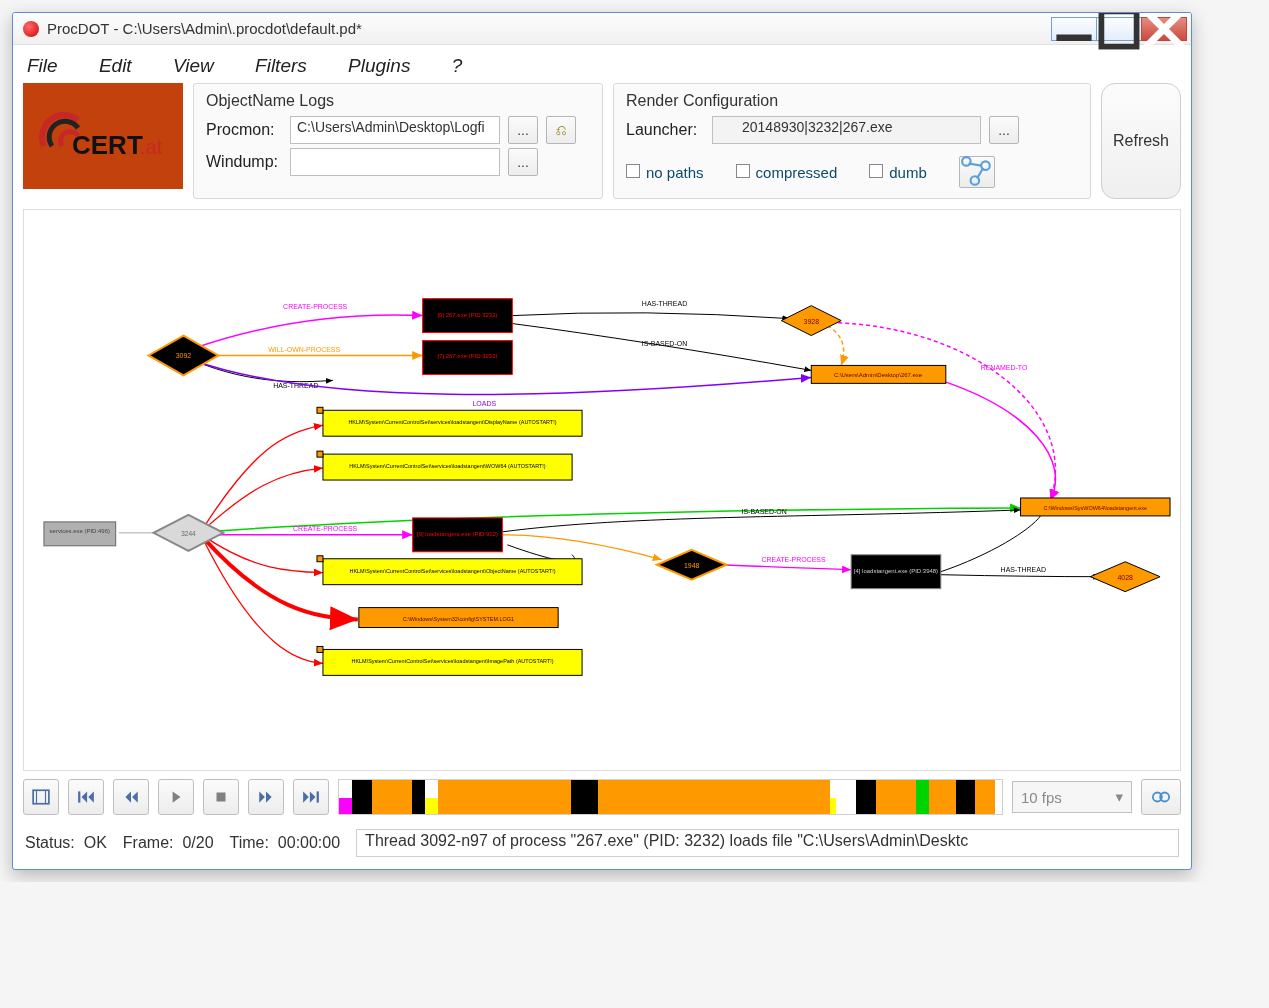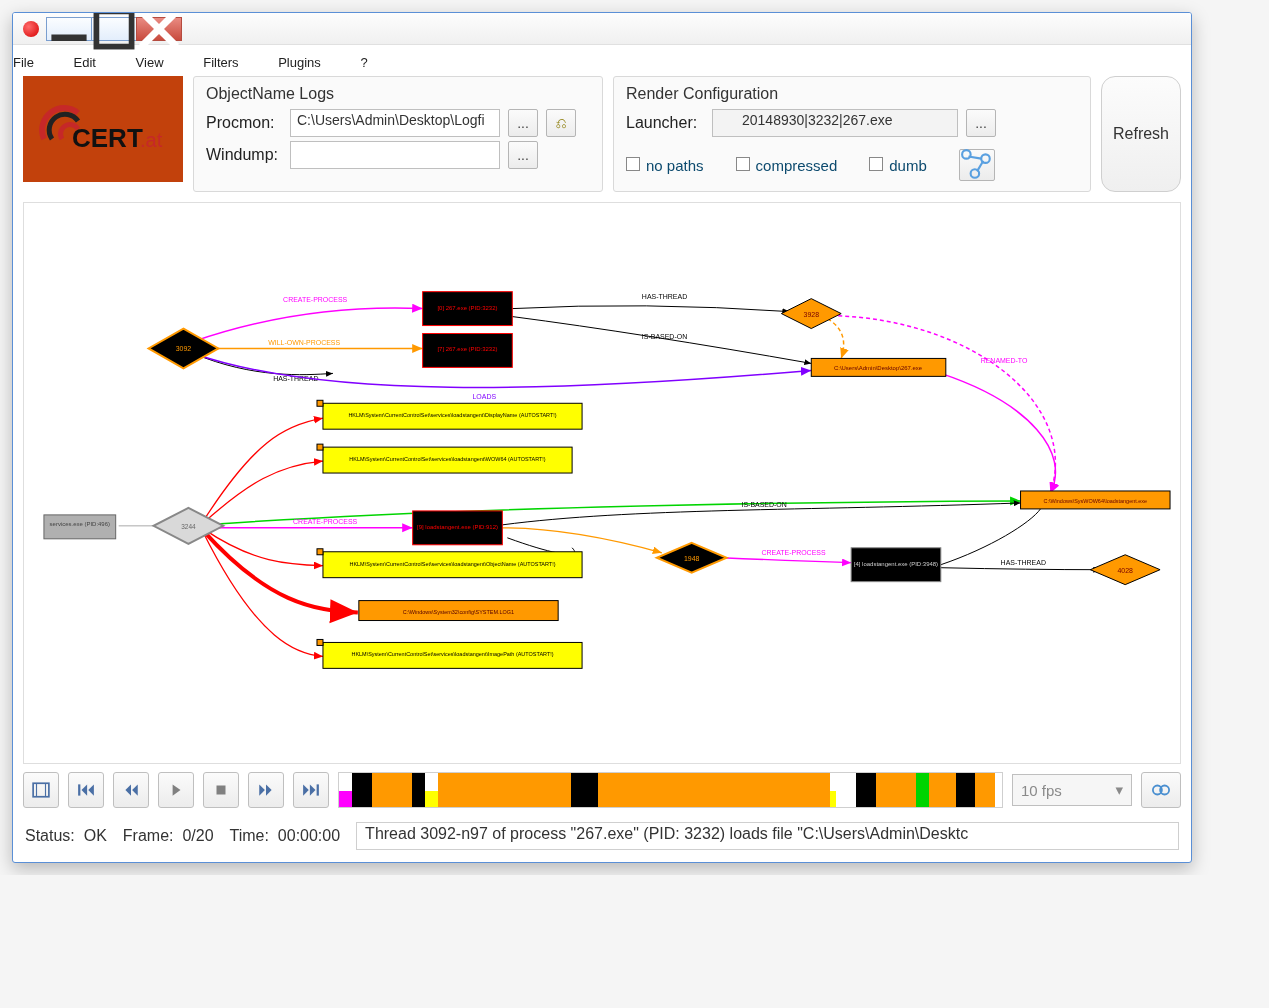--- a/index.html
+++ b/index.html
@@ -4,21 +4,21 @@
 <style>
 * { box-sizing: border-box; font-family: "Segoe UI", Tahoma, sans-serif; }
 body { margin:0; padding:12px; background:#f5f5f5; }
 .window { width:1180px; background:#fff; border:1px solid #5a8fd6; border-radius:3px; box-shadow:0 6px 18px rgba(0,0,0,.25); overflow:hidden; }
 .titlebar { height:32px; background:linear-gradient(#fdfdfd,#f0f0f0); display:flex; align-items:center; padding:0 4px 0 10px; border-bottom:1px solid #e0e0e0; }
 .record-dot { width:16px; height:16px; border-radius:50%; background:radial-gradient(circle at 35% 35%, #ff6b6b, #d60000); margin-right:8px; }
 .title { font-size:15px; color:#333; flex:1; }
 .winbtns { display:flex; }
 .winbtn { width:46px; height:24px; border:1px solid #7a9ecf; background:linear-gradient(#fbfdff,#e3eefc); margin-left:-1px; display:flex; align-items:center; justify-content:center; font-size:13px; color:#333; cursor:default;}
 .winbtn.close { background:linear-gradient(#e98b82,#c84b3e); border-color:#b54b3f; color:#fff;}
-.menubar { padding:10px 0 6px; font-size:13px; color:#222;}
+.menubar { padding:10px 14px 6px; font-size:19px; color:#222;font-style:italic;}
 .menubar span { margin-right:36px; cursor:default;}
 .toolrow { display:flex; gap:10px; padding:0 10px 10px; align-items:stretch;}
 .logo { width:160px; height:106px; background:#c2410c; display:flex; align-items:center; justify-content:center; position:relative;}
 .logo svg { width:130px; }
 .panel { border:1px solid #d9d9d9; border-radius:3px; padding:8px 12px 10px; background:#fafafa;}
 .panel .ptitle { font-size:16px; color:#333; margin-bottom:6px;}
 .formrow { display:flex; align-items:center; gap:8px; margin-top:4px;}
 .formrow label { width:76px; font-size:16px; color:#222;}
 .tbox { height:28px; border:1px solid #bfbfbf; background:#fff; padding:2px 6px; font-size:14px; color:#333; overflow:hidden; white-space:nowrap;}
 .sqbtn { width:30px; height:28px; border:1px solid #b5b5b5; background:linear-gradient(#fbfbfb,#ececec); border-radius:2px; display:flex; align-items:center; justify-content:center; font-size:14px; color:#444; cursor:default;}
@@ -36,20 +36,21 @@
 .statusbar { display:flex; align-items:center; gap:16px; padding:6px 12px 12px; font-size:16px; color:#333;}
 .statusbar .detail { flex:1; border:1px solid #cfcfcf; background:#fff; height:28px; padding:2px 8px; overflow:hidden; white-space:nowrap;}
 </style>
 </head>
 <body>
 
 <div class="window">
 
   <div class="titlebar">
     <div class="record-dot"></div>
+    <div class="title">ProcDOT - C:\Users\Admin\.procdot\default.pd*</div>
     <div class="winbtns">
       <div class="winbtn">
           <svg viewBox="0 0 10 10">
             <line x1="1" y1="7" x2="9" y2="7" stroke="#333" stroke-width="1.5"></line>
           </svg>
         </div>
       <div class="winbtn">
           <svg viewBox="0 0 10 10">
             <rect x="1" y="1" width="8" height="8" fill="none" stroke="#333" stroke-width="1.3"></rect>
           </svg>
@@ -95,21 +96,21 @@
         <label>Windump:</label>
         <div class="tbox" style="width:210px;"></div>
         <div class="sqbtn">...</div>
       </div>
     </div>
 
     <div class="panel" style="flex:1;">
       <div class="ptitle">Render Configuration</div>
       <div class="formrow">
         <label style="width:78px;">Launcher:</label>
-        <div class="tbox" style="width:246px; background:#f3f3f3;padding-left:29px;">20148930|3232|267.exe</div>
+        <div class="tbox" style="width:269px; background:#f3f3f3;padding-left:29px;">20148930|3232|267.exe</div>
         <div class="sqbtn">...</div>
       </div>
       <div class="formrow" style="margin-top:12px;">
         <div class="check">
             <span class="box"></span>
             <span>no paths</span>
           </div>
         <div class="check">
             <span class="box"></span>
             <span>compressed</span>

